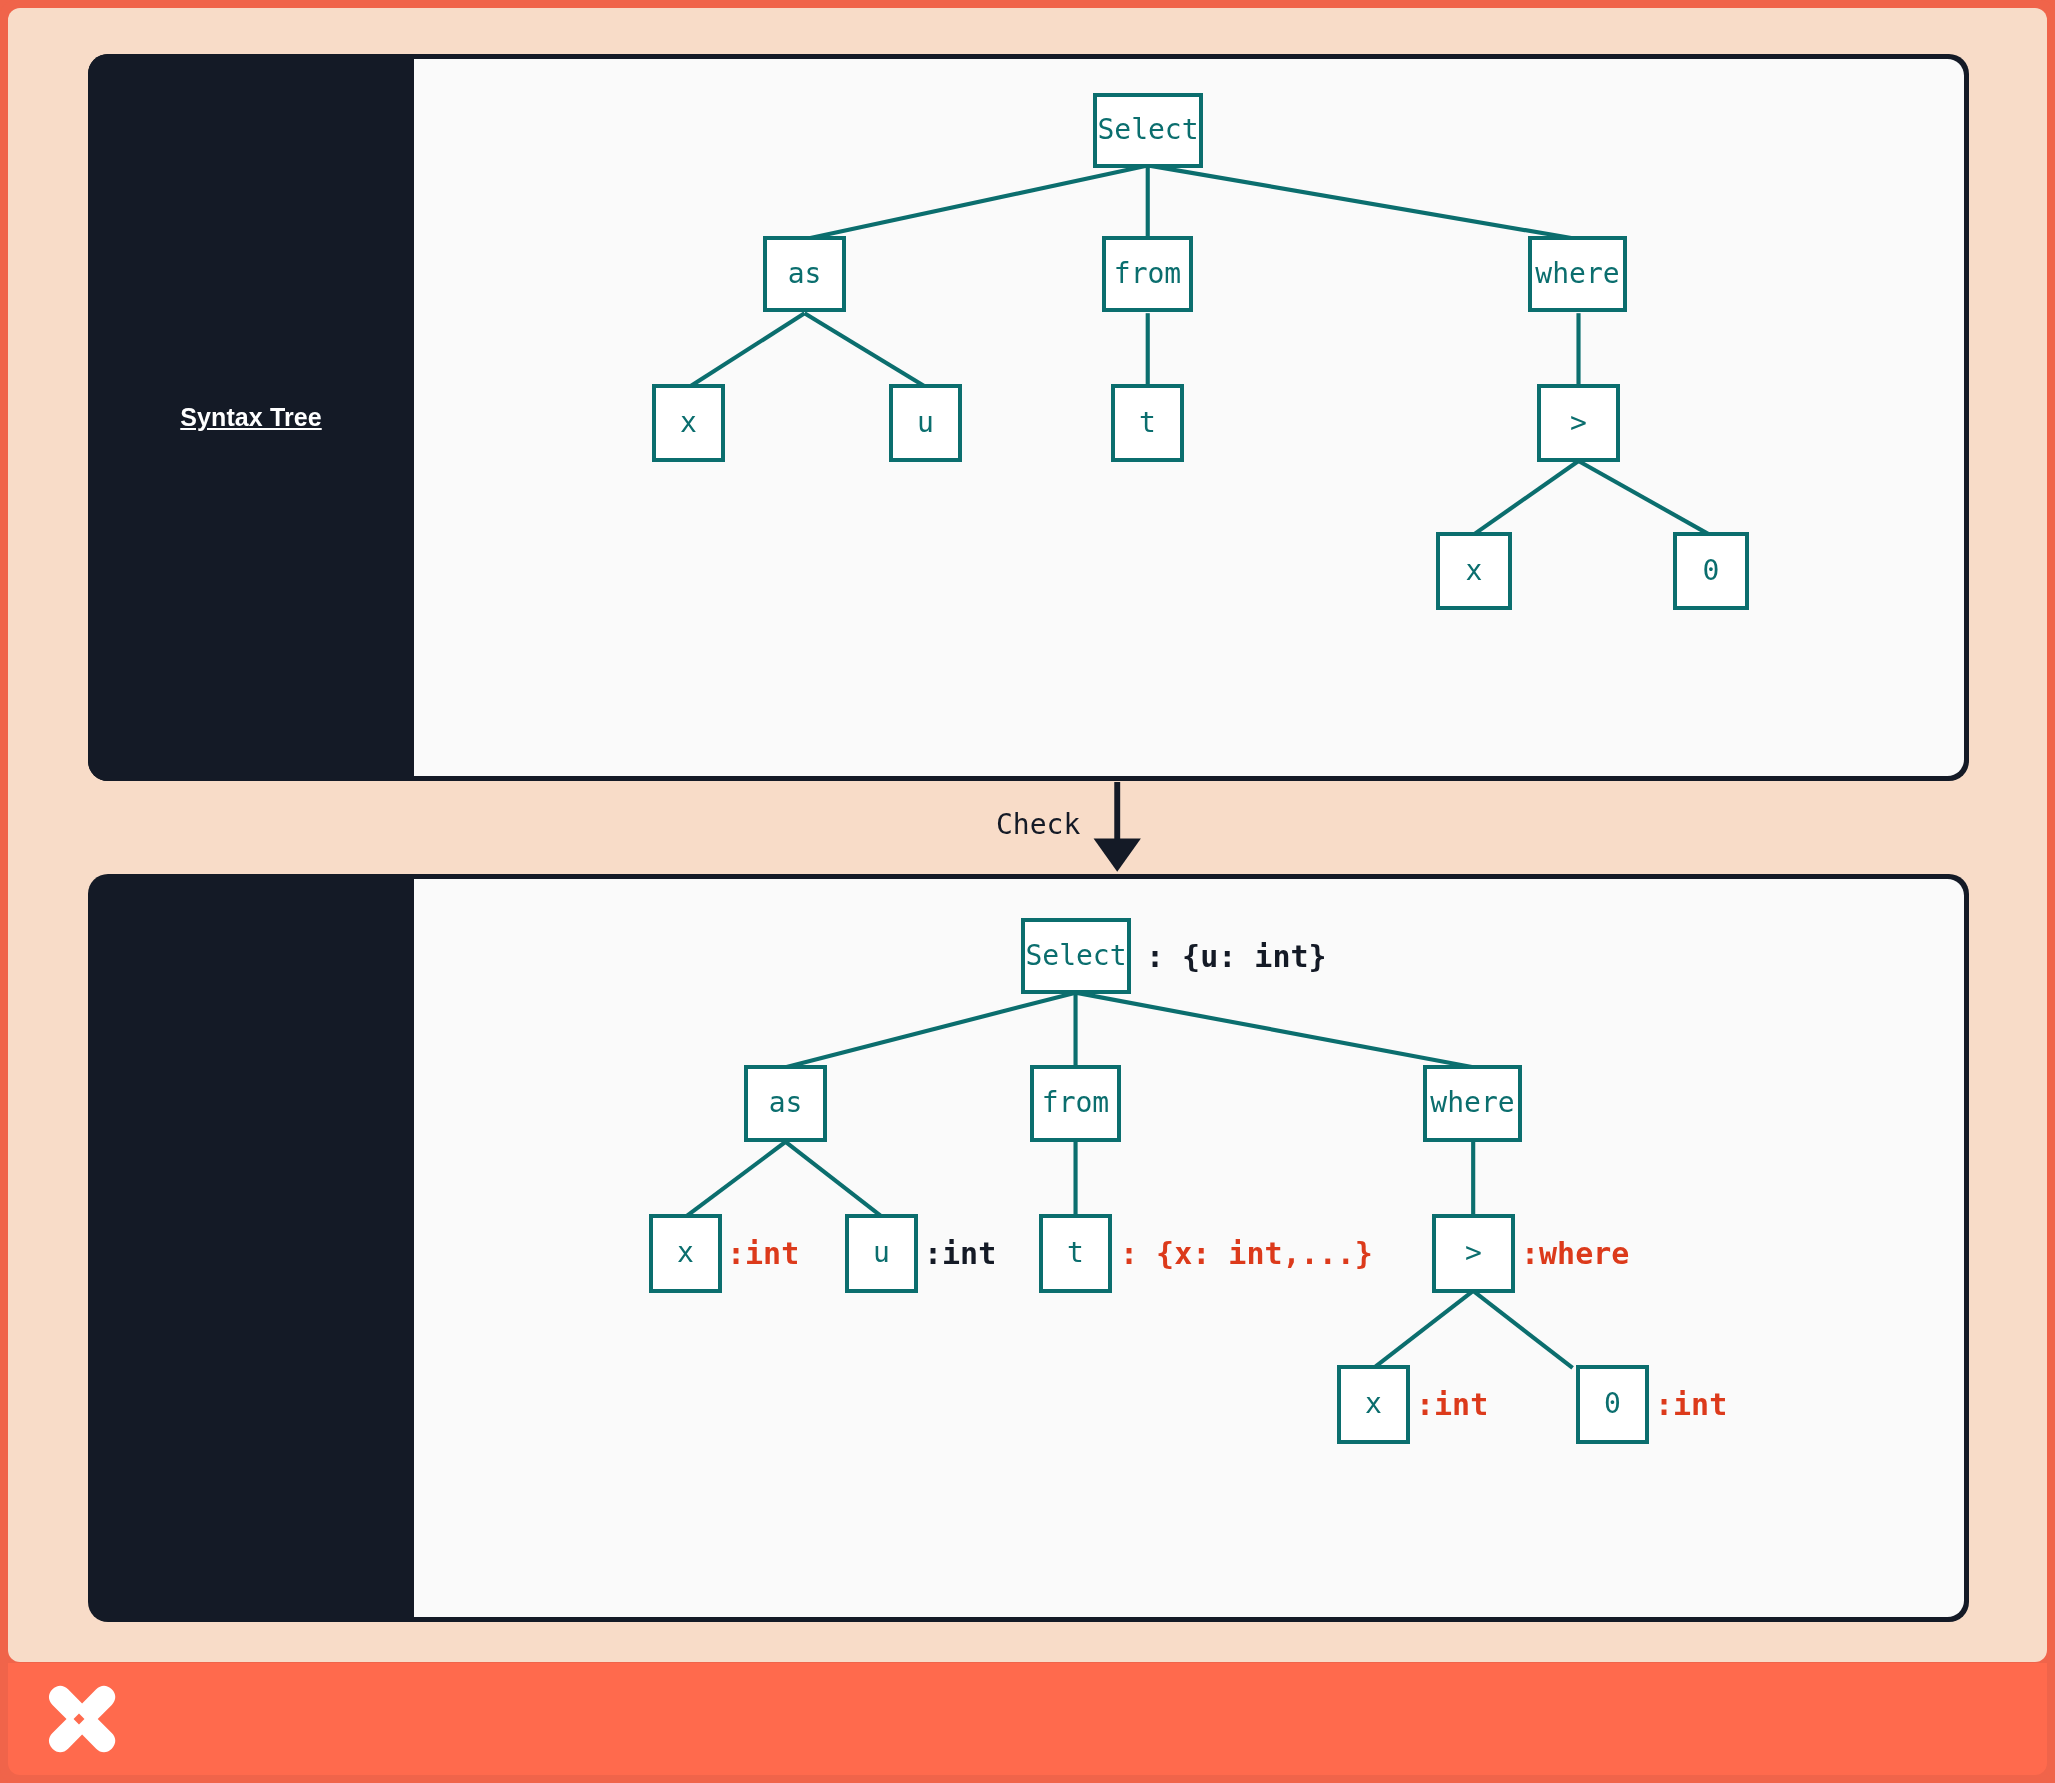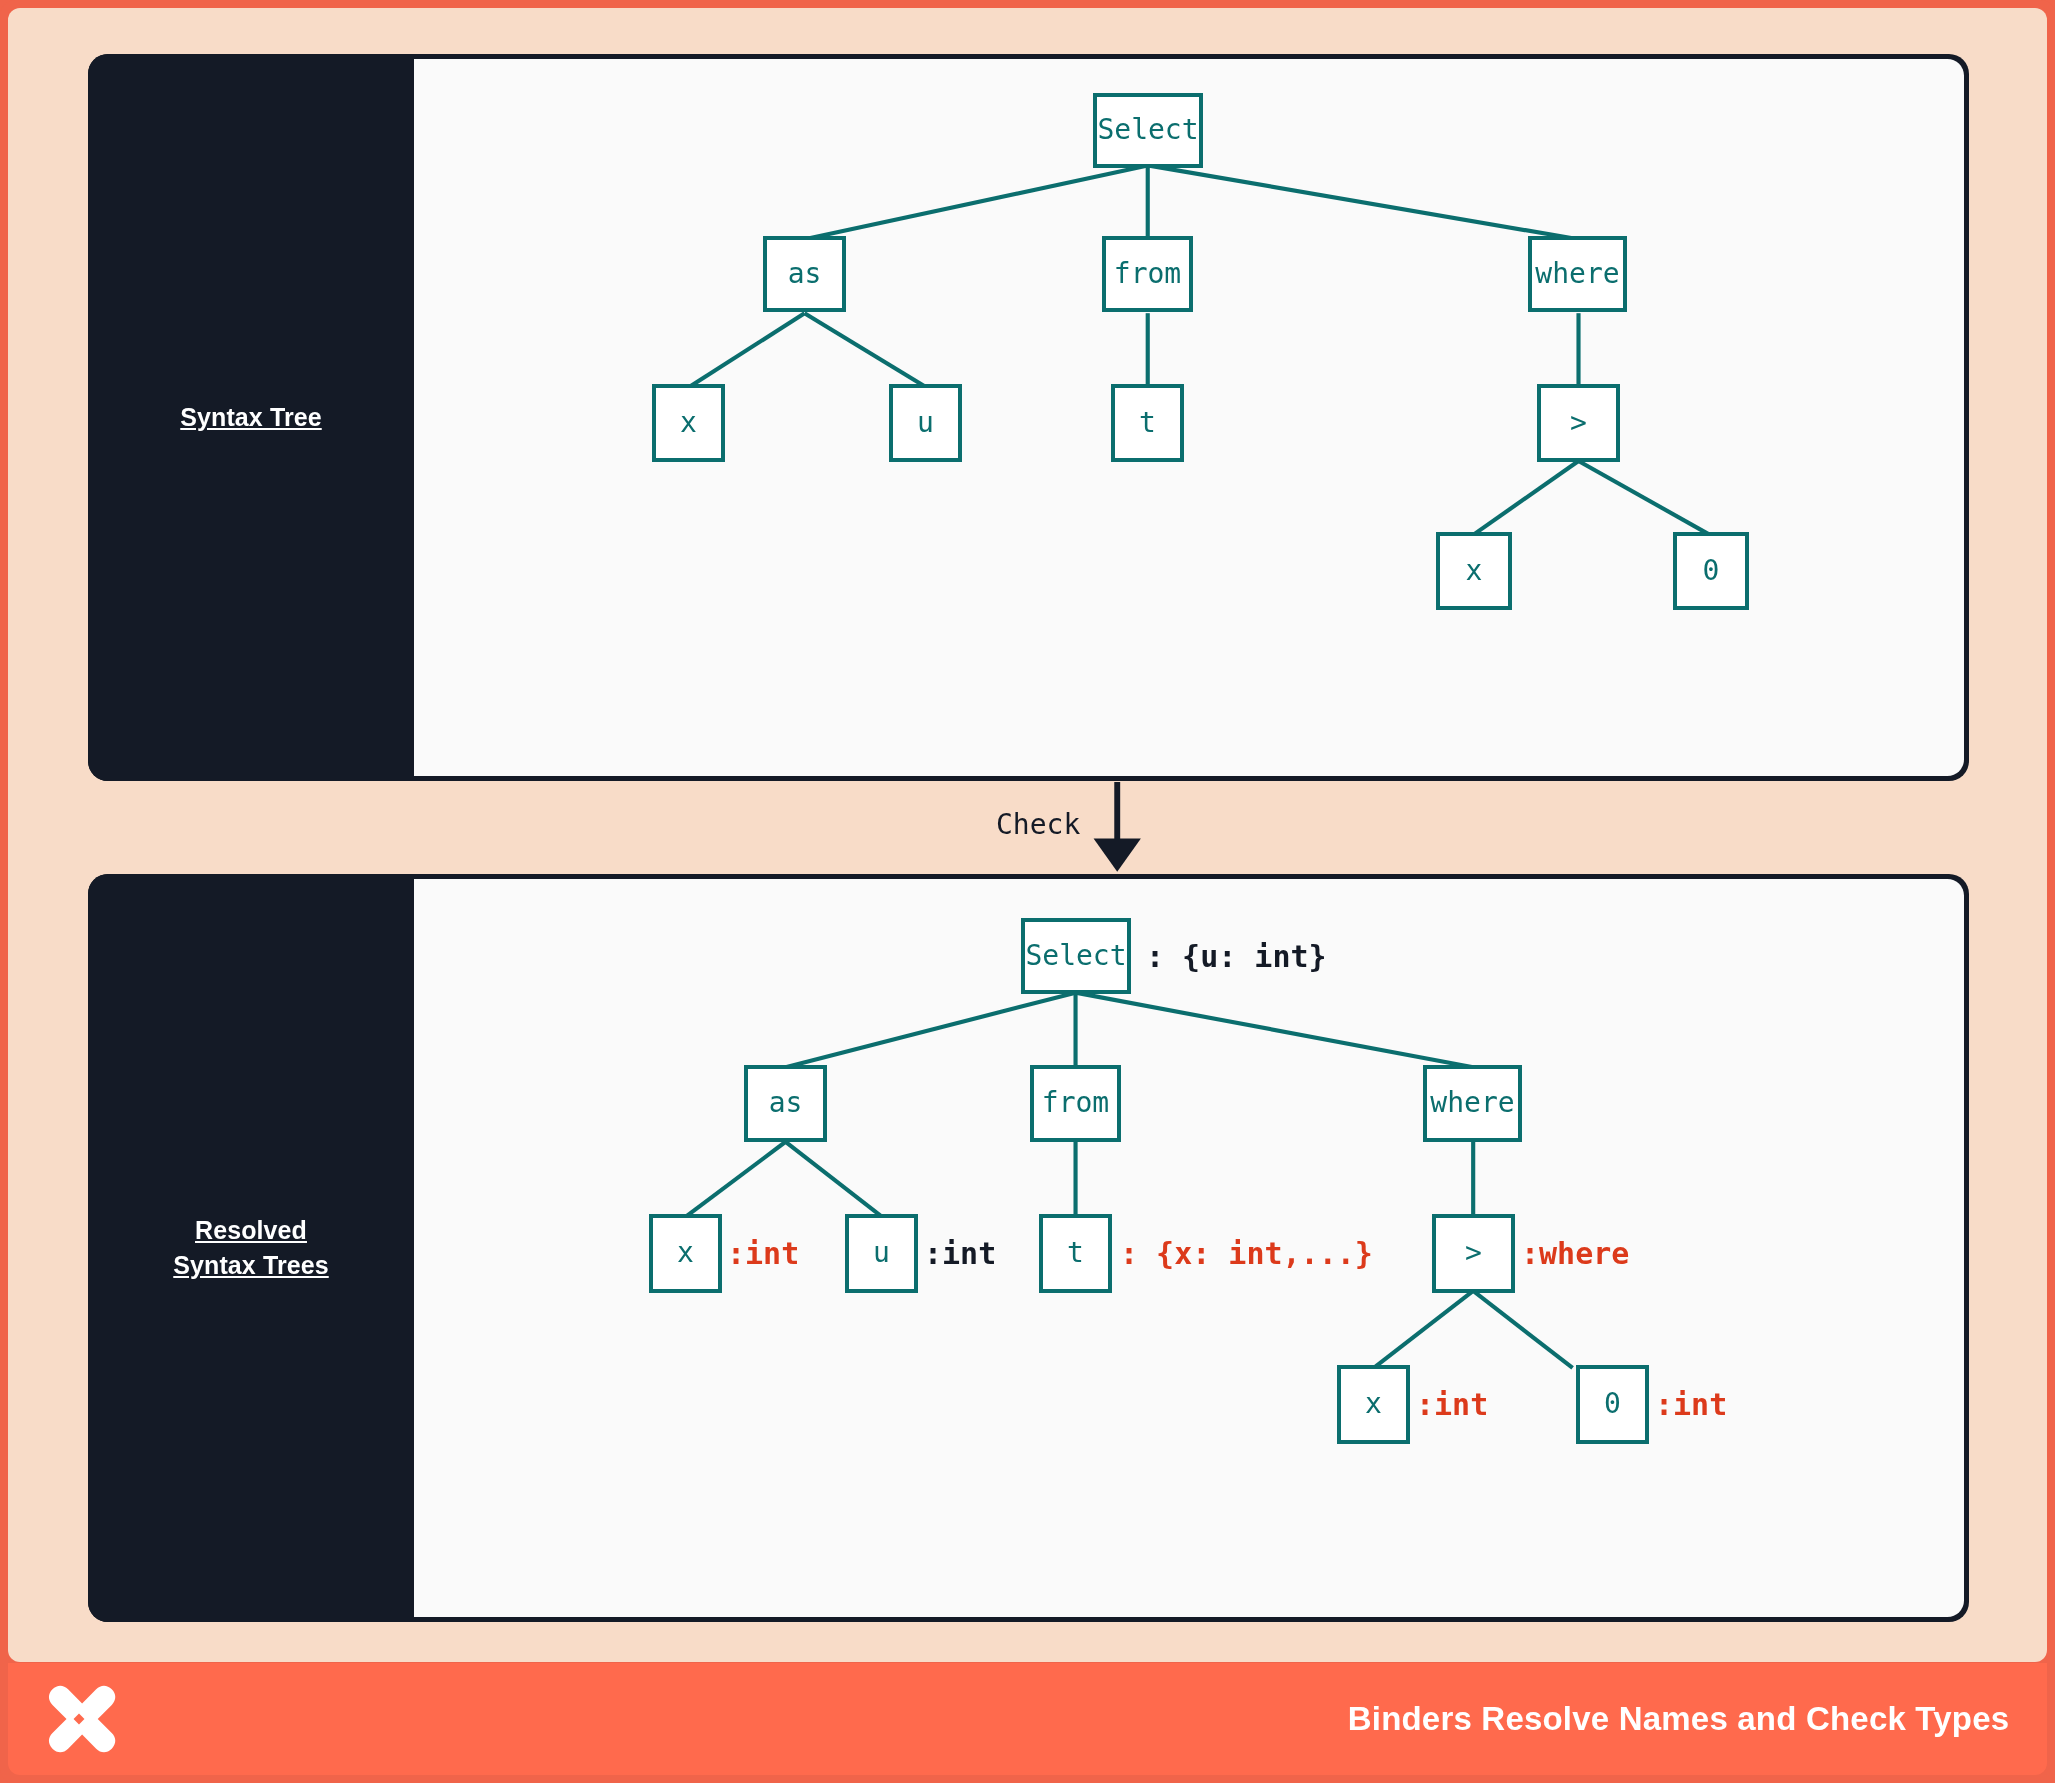--- a/index.html
+++ b/index.html
@@ -141,26 +141,20 @@
 
   <div class="binder-wrap">
     <div class="binder-label">Check</div>
     <svg class="binder-arrow" viewBox="0 0 3180 156" preserveAspectRatio="none">
       <line x1="1740" y1="-40" x2="1740" y2="112" stroke="#141a26" stroke-width="10"></line>
       <polygon points="1740,152 1700,96 1780,96" fill="#141a26"></polygon>
     </svg>
   </div>
 
   <div class="card" id="card-bottom">
-    <div class="card-sidebar">
-      <div class="sidebar-label">
-        <span>Resolved</span><br>
-        <span>Syntax Trees</span>
-      </div>
-    </div>
     <div class="card-stage">
       <div class="stage-canvas">
         <svg class="edges" viewBox="0 0 2620 1248" preserveAspectRatio="none">
           <g stroke="#0b6e6e" stroke-width="7" fill="none">
             <line x1="1118" y1="192" x2="628" y2="318"></line>
             <line x1="1118" y1="192" x2="1118" y2="318"></line>
             <line x1="1118" y1="192" x2="1790" y2="318"></line>
             <line x1="628" y1="444" x2="460" y2="570"></line>
             <line x1="628" y1="444" x2="790" y2="570"></line>
             <line x1="1118" y1="444" x2="1118" y2="570"></line>
@@ -199,16 +193,15 @@
   </div>
 
   <div class="footer">
     <svg class="footer-logo" viewBox="0 0 100 100">
       <path fill="#ffffff" d="M16 12 C10 18 10 26 16 32 L34 50 L16 68 C10 74 10 82 16 88
                                C22 94 30 94 36 88 L54 70 L72 88 C78 94 86 94 92 88
                                C98 82 98 74 92 68 L74 50 L92 32 C98 26 98 18 92 12
                                C86 6 78 6 72 12 L54 30 L36 12 C30 6 22 6 16 12 Z
                                M50 43 L57 50 L50 57 L43 50 Z"></path>
     </svg>
-    <div class="footer-title">Binders Resolve Names and Check Types</div>
   </div>
 </div>
 
 
 </body></html>

